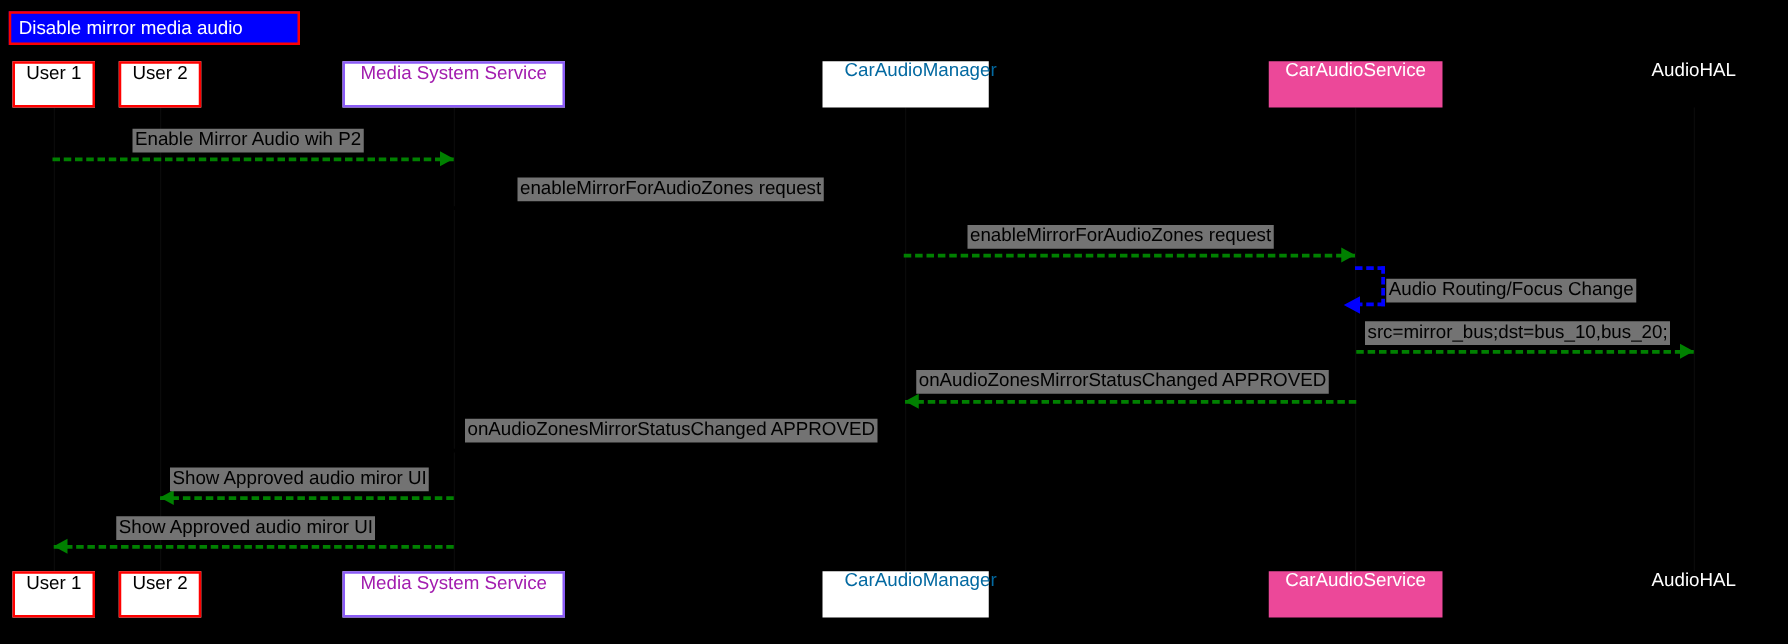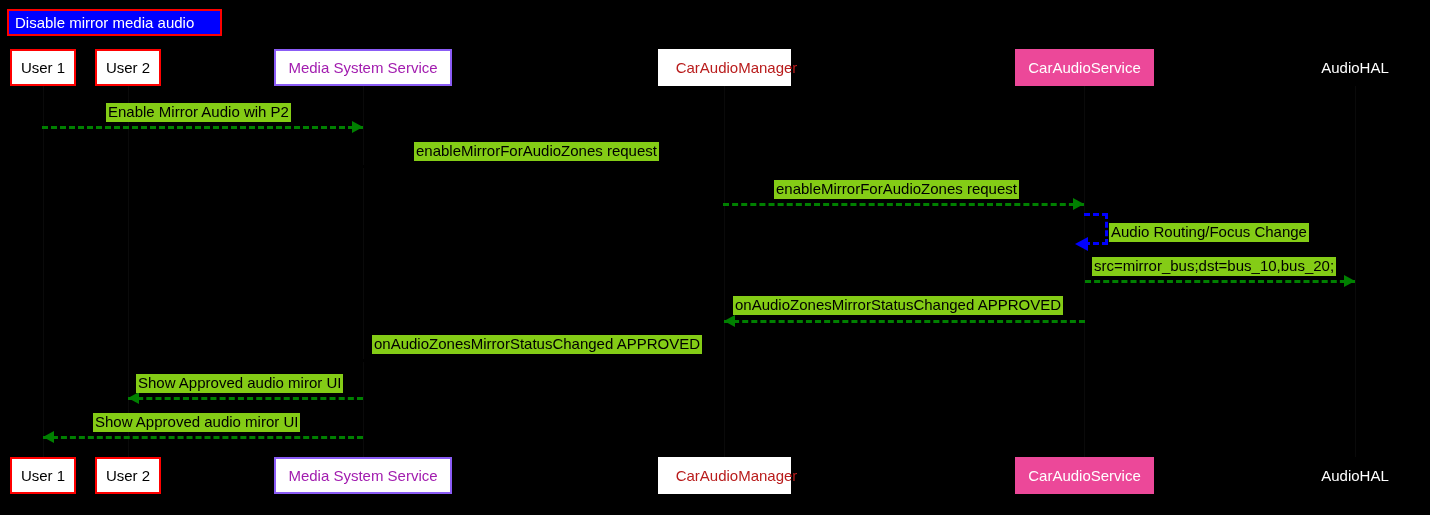--- a/index.html
+++ b/index.html
@@ -33,40 +33,39 @@
     padding: 0 6px;
     white-space: nowrap;
     line-height: 1;
   }
 
   
   .participant {
     position: absolute;
     box-sizing: border-box;
     display: flex;
-    align-items: center;
     justify-content: center;
     white-space: nowrap;
     font-size: 15px;
     line-height: 1;
   }
   .participant.style-red {
     background: #ffffff;
     border: 2px solid #ff0000;
     color: #000000;
   }
   .participant.style-green {
     background: #ffffff;
     border: 2px solid #8b5cf6;
     color: #a21caf;
   }
   .participant.style-plainwhite {
     background: #ffffff;
     border: none;
-    color: #b91c1c;
+    color: #0369a1;
     padding-left: 24px;
   }
   .participant.style-blue {
     background: #ec4899;
     border: none;
     color: #ffffff;
   }
   .participant.style-none {
     background: transparent;
     border: none;
@@ -98,21 +97,21 @@
     border-bottom: 6px solid transparent;
   }
   .arrow-head.right.green { border-left: 11px solid #008000; }
   .arrow-head.left.green  { border-right: 11px solid #008000; }
   .arrow-head.right.black { border-left: 11px solid #000000; }
   .arrow-head.left.black  { border-right: 11px solid #000000; }
 
   
   .msg-label {
     position: absolute;
-    background: #84cc16;
+    background: #737373;
     color: #000000;
     font-size: 15px;
     line-height: 1.12;
     padding: 1px 2px;
     white-space: nowrap;
   }
 
   
   .selfloop {
     position: absolute;
@@ -129,21 +128,21 @@
     border-top: 7px solid transparent;
     border-bottom: 7px solid transparent;
     border-right: 13px solid #0000ff;
   }
 </style>
 </head>
 <body>
 
 <div id="canvas">
 
-  <div class="title-badge" id="title-badge" style="left: 7px; top: 9px; width: 215px; height: 27px;">Disable mirror media audio</div>
+  <div class="title-badge" id="title-badge" style="left: 7px; top: 9px; width: 233px; height: 27px;">Disable mirror media audio</div>
 
   <div id="lifelines-layer">
       <div class="lifeline" style="left: 43px; top: 86px; height: 371px;"></div>
       <div class="lifeline" style="left: 128px; top: 86px; height: 371px;"></div>
       <div class="lifeline" style="left: 363px; top: 86px; height: 371px;"></div>
       <div class="lifeline" style="left: 724px; top: 86px; height: 371px;"></div>
       <div class="lifeline" style="left: 1084px; top: 86px; height: 371px;"></div>
       <div class="lifeline" style="left: 1355px; top: 86px; height: 371px;"></div>
     </div>
   <div id="messages-layer">

